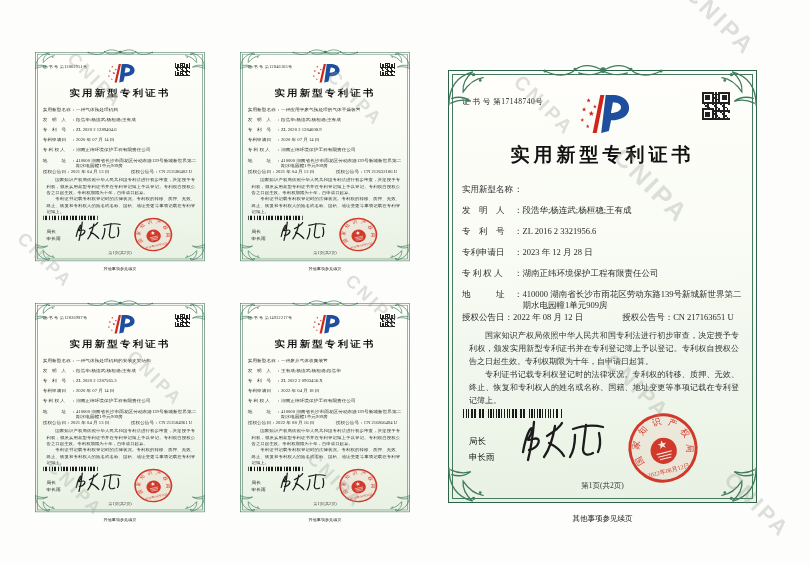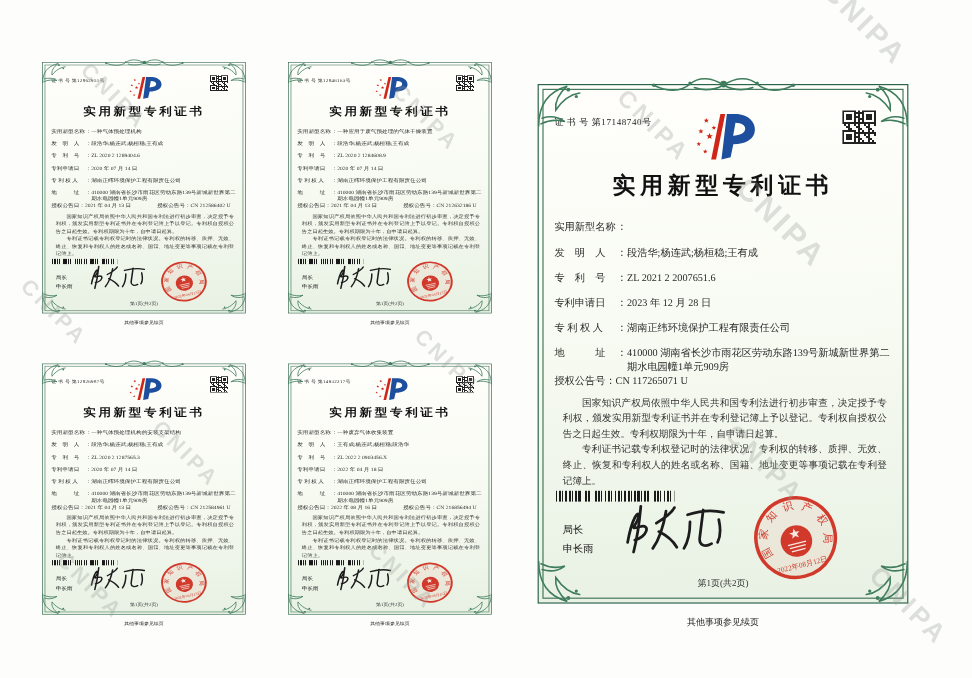--- a/index.html
+++ b/index.html
@@ -1516,41 +1516,42 @@
             <span class="fcolon">：</span>
           </div>
       <div class="frow">
             <span class="flabel">发　明　人</span>
             <span class="fcolon">：</span>
             <span class="fvalue">段浩华;杨连武;杨桓稳;王有成</span>
           </div>
       <div class="frow">
             <span class="flabel">专　利　号</span>
             <span class="fcolon">：</span>
-            <span class="fvalue">ZL 2021 2 2007651.6</span>
+            <span class="fvalue">ZL 2016 2 3321956.6</span>
           </div>
       <div class="frow">
             <span class="flabel">专利申请日</span>
             <span class="fcolon">：</span>
             <span class="fvalue">2023 年 12 月 28 日</span>
           </div>
       <div class="frow">
             <span class="flabel">专 利 权 人</span>
             <span class="fcolon">：</span>
             <span class="fvalue">湖南正纬环境保护工程有限责任公司</span>
           </div>
       <div class="frow">
             <span class="flabel">地　　　址</span>
             <span class="fcolon">：</span>
             <span class="fvalue">410000 湖南省长沙市雨花区劳动东路139号新城新世界第二期水电园幢1单元909房</span>
           </div>
     </div>
 
     <div class="grant-row">
-      <span class="grant-right"><span>授权公告号</span><span>：</span><span>CN 117265071 U</span></span>
+      <span class="grant-left"><span>授权公告日</span><span>：</span><span>2022 年 08 月 12 日</span></span>
+      <span class="grant-right"><span>授权公告号</span><span>：</span><span>CN 217163651 U</span></span>
     </div>
 
     <div class="paras">
       <p>国家知识产权局依照中华人民共和国专利法进行初步审查，决定授予专利权，颁发实用新型专利证书并在专利登记簿上予以登记。专利权自授权公告之日起生效。专利权期限为十年，自申请日起算。</p>
       <p>专利证书记载专利权登记时的法律状况。专利权的转移、质押、无效、终止、恢复和专利权人的姓名或名称、国籍、地址变更等事项记载在专利登记簿上。</p>
     </div>
 
     <div class="barcode"></div>
 
     <div class="director">

